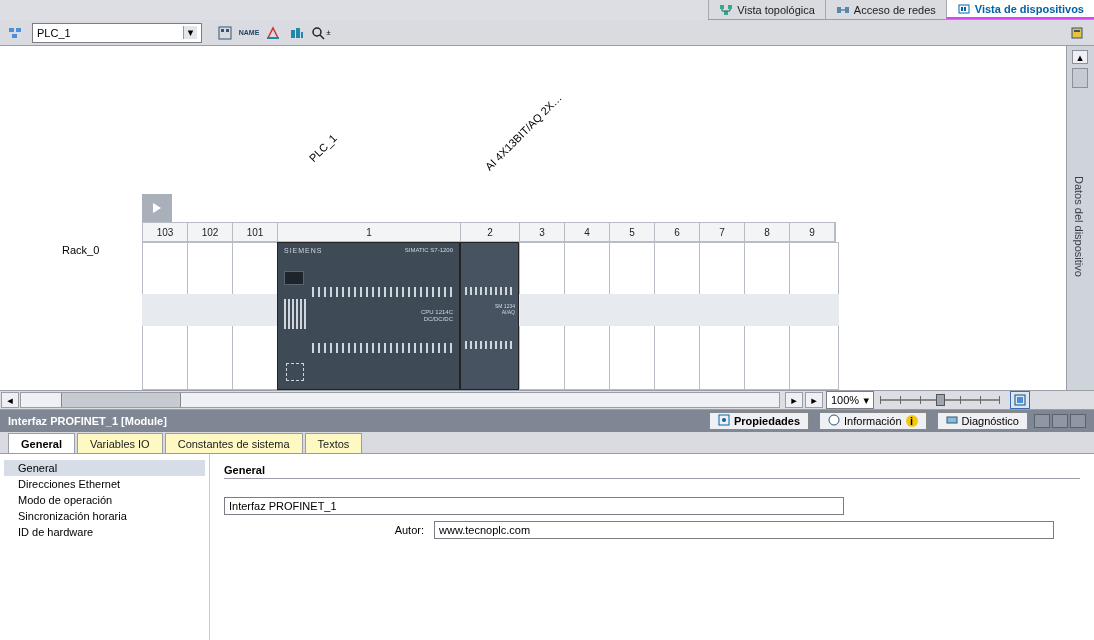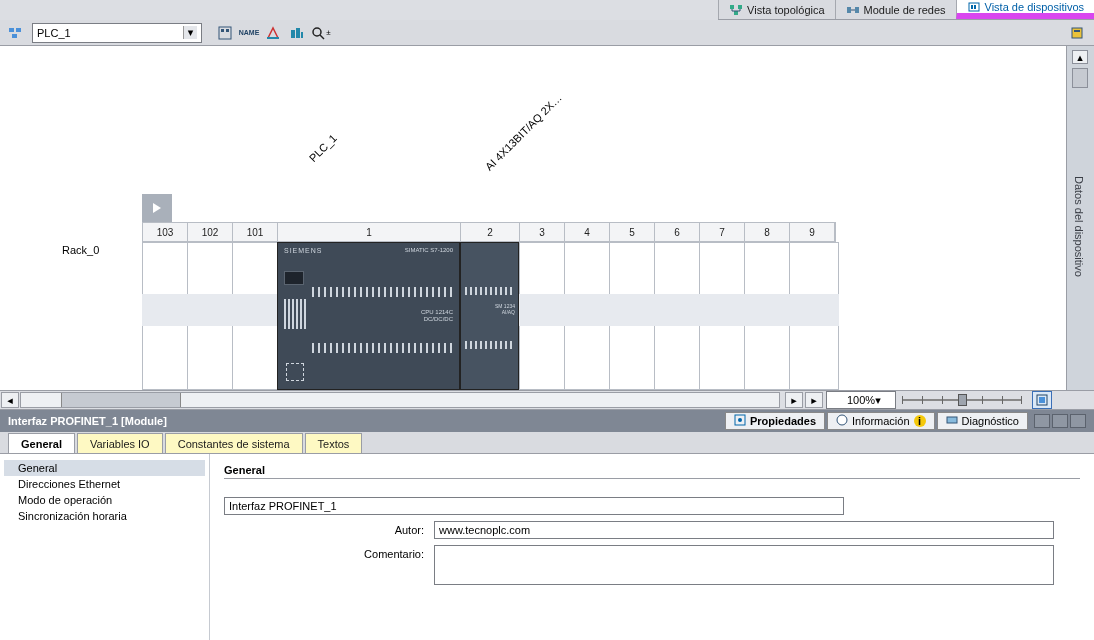--- a/index.html
+++ b/index.html
@@ -1,21 +1,21 @@
 <!DOCTYPE html>
 <html><head>
 <meta charset="utf-8">
 <style>
 * { box-sizing: border-box; margin: 0; padding: 0; font-family: "Segoe UI", Tahoma, sans-serif; font-size: 11px; }
 body { width: 1094px; height: 640px; background: #dcdee3; overflow: hidden; position: relative; }
 
 
 .view-tabs { position: absolute; top: 0; right: 0; height: 20px; display: flex; background: #d9dbe0; border-bottom: 1px solid #9a9da5; }
 .view-tab { display: flex; align-items: center; gap: 4px; padding: 2px 10px; border-left: 1px solid #a5a8af; cursor: pointer; color: #1b1b1b; }
-.view-tab.active { background: #fff; border-bottom: 6px solid #d946ef; font-weight: normal; color: #0060a8; text-align: center; }
+.view-tab.active { background: #fff; border-bottom: 2px solid #d946ef; font-weight: bold; color: #0060a8; text-align: center; }
 .vt-icon { width: 14px; height: 12px; display: inline-block; }
 
 
 .toolbar { position: absolute; top: 20px; left: 0; right: 0; height: 26px; background: #d9dbe0; display: flex; align-items: center; padding: 0 4px; border-bottom: 1px solid #9a9da5; }
 .tb-btn { width: 22px; height: 20px; margin-right: 2px; border: 1px solid transparent; display: flex; align-items: center; justify-content: center; cursor: pointer; }
 .device-select { width: 170px; height: 20px; border: 1px solid #7a7d84; background: #fff; margin: 0 4px; padding: 0 4px; display:flex; align-items:center; justify-content:space-between; cursor:pointer; }
 .device-select .dd { width: 14px; text-align:center; background:#e4e6ea; border-left:1px solid #999; }
 .tb-sep { width: 8px; }
 .tb-right { margin-left: auto; display:flex; align-items:center; }
 
@@ -64,31 +64,31 @@
 .right-panel .vtxt { position:absolute; top:130px; left:6px; writing-mode:vertical-rl; font-size:11px; color:#3a3e46; }
 .right-panel .scroll-btn { position:absolute; right:6px; width:16px; height:14px; background:#eef0f3; border:1px solid #8c909a; cursor:pointer; display:flex; align-items:center; justify-content:center; }
 .right-panel .sb-top { top:4px; } 
 .right-panel .sb-thumb { position:absolute; right:6px; top:22px; width:16px; height:20px; background:#c6cad1; border:1px solid #8c909a; }
 
 
 .hscroll-bar { position:absolute; left:0; right:0; top:390px; height:20px; background:#dcdee3; border-top:1px solid #9a9da5; border-bottom:1px solid #9a9da5; display:flex; align-items:center; }
 .hscroll-bar .hb-btn { width:18px; height:16px; border:1px solid #9a9da5; background:#eef0f3; margin:0 1px; display:flex; align-items:center; justify-content:center; cursor:pointer; }
 .hscroll-bar .hb-track { flex:0 0 760px; height:16px; border:1px solid #9a9da5; background:#eef0f3; position:relative; margin-right:4px; }
 .hscroll-bar .hb-thumb { position:absolute; left:40px; top:0; bottom:0; width:120px; background:#c6cad1; border-left:1px solid #888; border-right:1px solid #888; }
-.zoom-box { width:70px; height:18px; border:1px solid #7a7d84; background:#fff; padding:0 20px; display:flex; align-items:center; justify-content:space-between; margin-left:2px; cursor:pointer; }
+.zoom-box { width:48px; height:18px; border:1px solid #7a7d84; background:#fff; padding:0 4px; display:flex; align-items:center; justify-content:space-between; margin-left:2px; cursor:pointer; }
 .zoom-slider { width:120px; height:12px; margin:0 6px; position:relative; }
 .zoom-slider .zs-track { position:absolute; left:0; right:0; top:5px; height:2px; background:#888; }
 .zoom-slider .zs-tick { position:absolute; top:2px; width:1px; height:8px; background:#666; }
 .zoom-slider .zs-thumb { position:absolute; top:0; width:9px; height:12px; background:#9ea4ad; border:1px solid #555; left:56px; }
 .fit-btn { width:20px; height:18px; border:1px solid #3a6fb7; background:#dbe8f7; margin-left:4px; cursor:pointer; display:flex; align-items:center; justify-content:center; }
 
 
 .mod-title { position:absolute; top:410px; left:0; right:0; height:22px; background:#7f8794; color:#fff; display:flex; align-items:center; padding:0 8px; justify-content:space-between; }
 .mod-title .mt-left { font-weight:bold; }
-.mod-title .mt-tabs { display:flex; gap:2px; }
+.mod-title .mt-tabs { display:flex; gap:10px; }
 .mt-tab { background:#eef0f3; color:#000; border:1px solid #888; height:18px; padding:0 8px; display:flex; align-items:center; gap:4px; cursor:pointer; }
 .mt-tab.active { font-weight:bold; }
 .mt-win { display:flex; gap:2px; margin-left:6px; }
 .mt-win div { width:16px; height:14px; background:#8f97a3; border:1px solid #5b626d; cursor:pointer; }
 
 
 .prop-tabs { position:absolute; top:432px; left:0; right:0; height:22px; background:#d9dbe0; border-bottom:1px solid #9a9da5; display:flex; align-items:flex-end; padding-left:8px; }
 .prop-tab { height:20px; padding:0 12px; border:1px solid #9a9da5; border-bottom:none; background:#fef9c3; margin-right:2px; display:flex; align-items:center; cursor:pointer; color:#1b1b1b; }
 .prop-tab.active { background:#fff; font-weight:bold; color:#000; }
 
@@ -119,21 +119,21 @@
           <path d="M3 5v2h8V5" stroke="#357" fill="none"></path>
         </svg></span>
     <span>Vista topológica</span>
   </div>
   <div class="view-tab">
     <span class="vt-icon"><svg viewBox="0 0 14 12">
           <rect x="1" y="3" width="4" height="6" fill="#58a"></rect>
           <rect x="9" y="3" width="4" height="6" fill="#58a"></rect>
           <line x1="5" y1="6" x2="9" y2="6" stroke="#357"></line>
         </svg></span>
-    <span>Module de redes</span>
+    <span>Acceso de redes</span>
   </div>
   <div class="view-tab active">
     <span class="vt-icon"><svg viewBox="0 0 14 12">
           <rect x="2" y="2" width="10" height="8" fill="none" stroke="#06a" stroke-width="1"></rect>
           <rect x="4" y="4" width="2" height="4" fill="#06a"></rect>
           <rect x="7" y="4" width="2" height="4" fill="#06a"></rect>
         </svg></span>
     <span>Vista de dispositivos</span>
   </div>
 </div>
@@ -339,31 +339,28 @@
       <span>Textos</span>
     </div>
 </div>
 
 <div class="prop-body">
   <div class="prop-tree">
     <div class="tree-item sel"><span>General</span></div>
     <div class="tree-item"><span>Direcciones Ethernet</span></div>
     <div class="tree-item"><span>Modo de operación</span></div>
     <div class="tree-item"><span>Sincronización horaria</span></div>
+    <div class="tree-item"><span>ID de hardware</span></div>
   </div>
 
   <div class="prop-form">
     <div class="section-title">General</div>
     <div class="section-line"></div>
 
     <div class="form-row">
       <input type="text" value="Interfaz PROFINET_1" style="">
     </div>
     <div class="form-row">
       <label>Autor:</label>
       <input type="text" value="www.tecnoplc.com" style="">
     </div>
-    <div class="form-row">
-      <label>Comentario:</label>
-      <textarea value="" style=""></textarea>
-    </div>
   </div>
 </div>
 
 </body></html>

